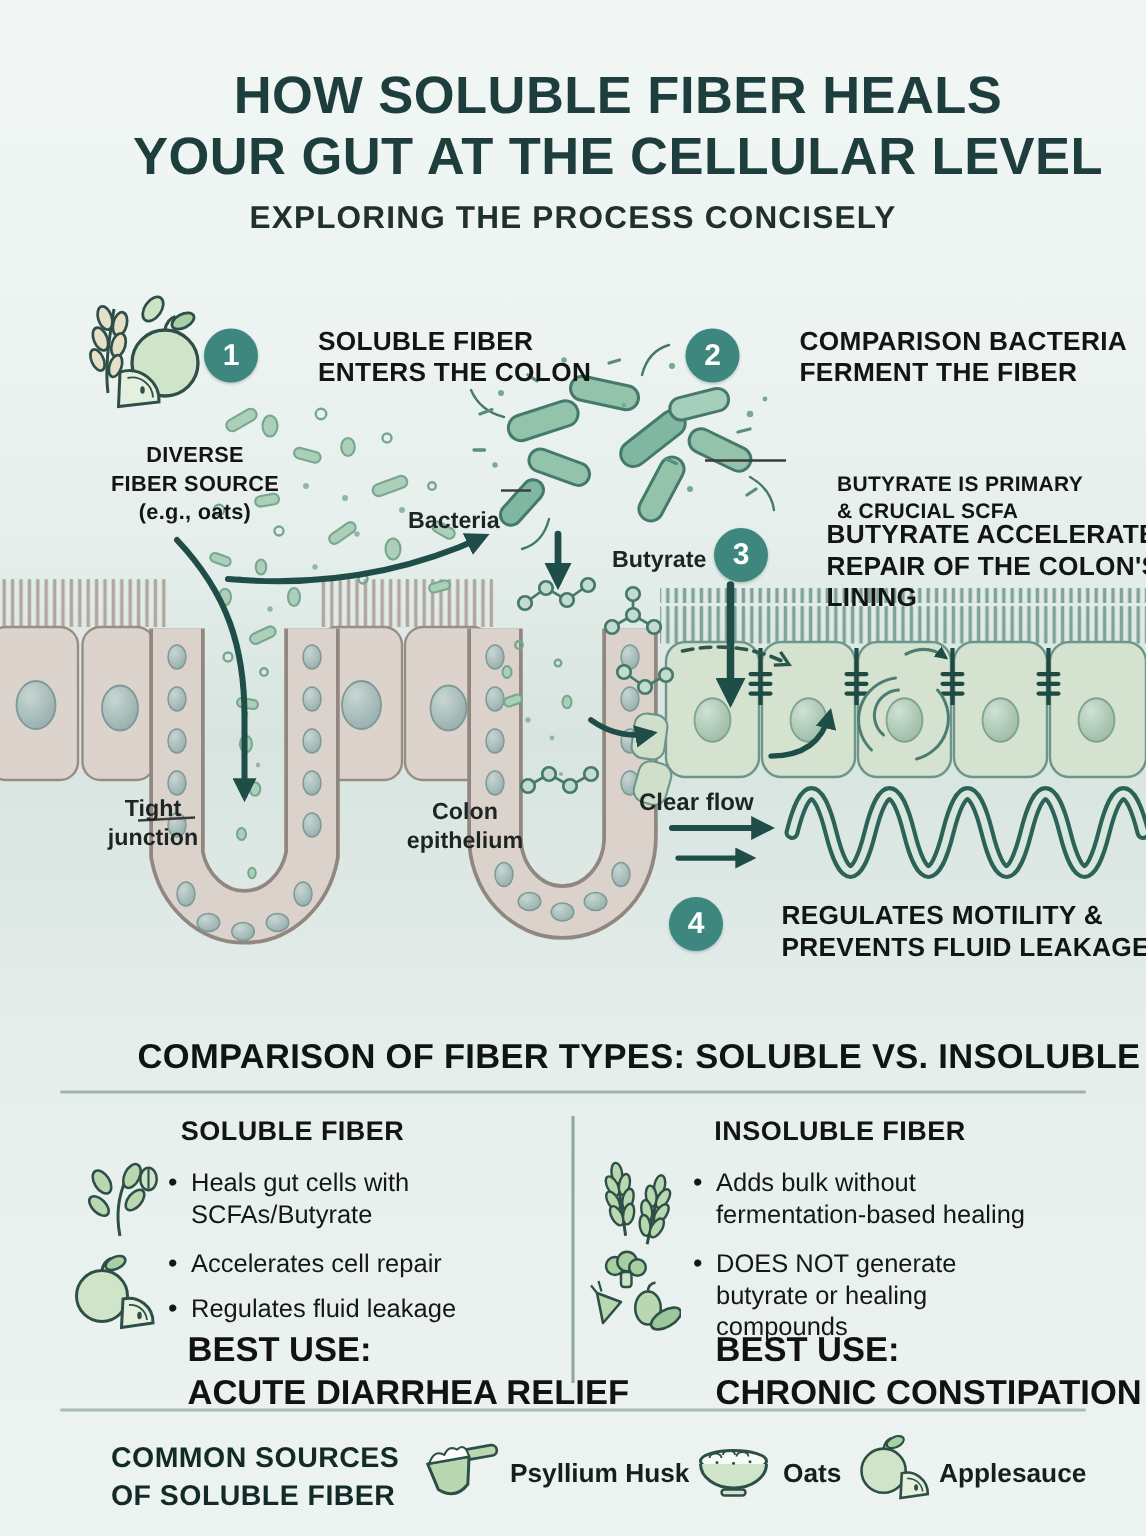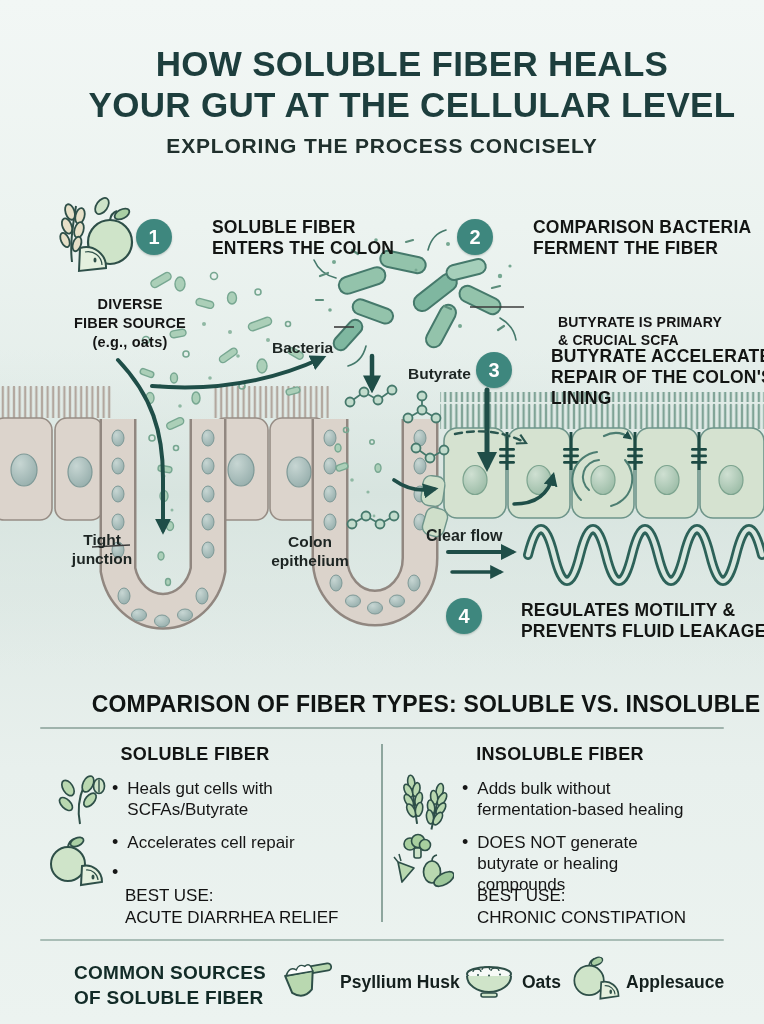--- a/index.html
+++ b/index.html
@@ -19,21 +19,21 @@
   .step-label{font-size:17.5px;line-height:1.2;font-weight:800;color:#131513;letter-spacing:.2px;}
   .ann{color:#1d2523;font-weight:600;font-size:15.5px;line-height:1.25;}
   .ann-bold{color:#141414;font-weight:800;font-size:14px;line-height:1.3;letter-spacing:.2px;margin-top:21px;}
   #cmp-title{top:691px;left:0;width:764px;font-size:23px;font-weight:800;color:#101413;letter-spacing:.2px;margin-left:44px;}
   .hr{height:2px;background:#9fb3ac;border-radius:1px;}
   #vdiv{left:381px;top:744px;width:2px;height:178px;background:#8ea69e;}
   .col-head{font-size:18px;font-weight:800;color:#121413;letter-spacing:.3px;}
   .bullet{display:flex;margin-bottom:11px;}
   .dot{font-size:18px;line-height:1.15;margin-right:9px;color:#161616;}
   .btext{font-size:17px;line-height:1.24;font-weight:500;color:#161616;}
-  .bestuse{font-size:17px;line-height:1.28;font-weight:400;color:#121212;}
+  .bestuse{font-size:23px;line-height:1.28;font-weight:700;color:#121212;}
   #src-title{left:44px;top:960px;font-size:19px;line-height:1.32;font-weight:800;color:#122b27;letter-spacing:.3px;}
   .src-label{font-size:17.5px;font-weight:700;color:#14201e;}
   svg{display:block;}
 </style>
 </head>
 <body>
 
 <div id="canvas">
 
   <div id="t-title" class="abs pre ctr">HOW SOLUBLE FIBER HEALS
@@ -405,20 +405,21 @@
     <div class="bullet" style="margin-bottom:12px;">
       <span class="dot">•</span>
       <span class="btext">Heals gut cells with SCFAs/Butyrate</span>
     </div>
     <div class="bullet" style="margin-bottom:9px;">
       <span class="dot">•</span>
       <span class="btext">Accelerates cell repair</span>
     </div>
     <div class="bullet">
       <span class="dot">•</span>
+      <span class="btext">Regulates fluid leakage</span>
     </div>
   </div>
   <div class="abs bestuse" style="left:125px;top:885px;">
     <div>BEST USE:</div>
     <div>ACUTE DIARRHEA RELIEF</div>
   </div>
 
   <div class="abs col-head ctr" style="left:440px;top:744px;width:240px;">INSOLUBLE FIBER</div>
 
   <svg class="abs" style="left:398px;top:772px;" width="54" height="60" viewBox="0 0 54 60" aria-hidden="true">

